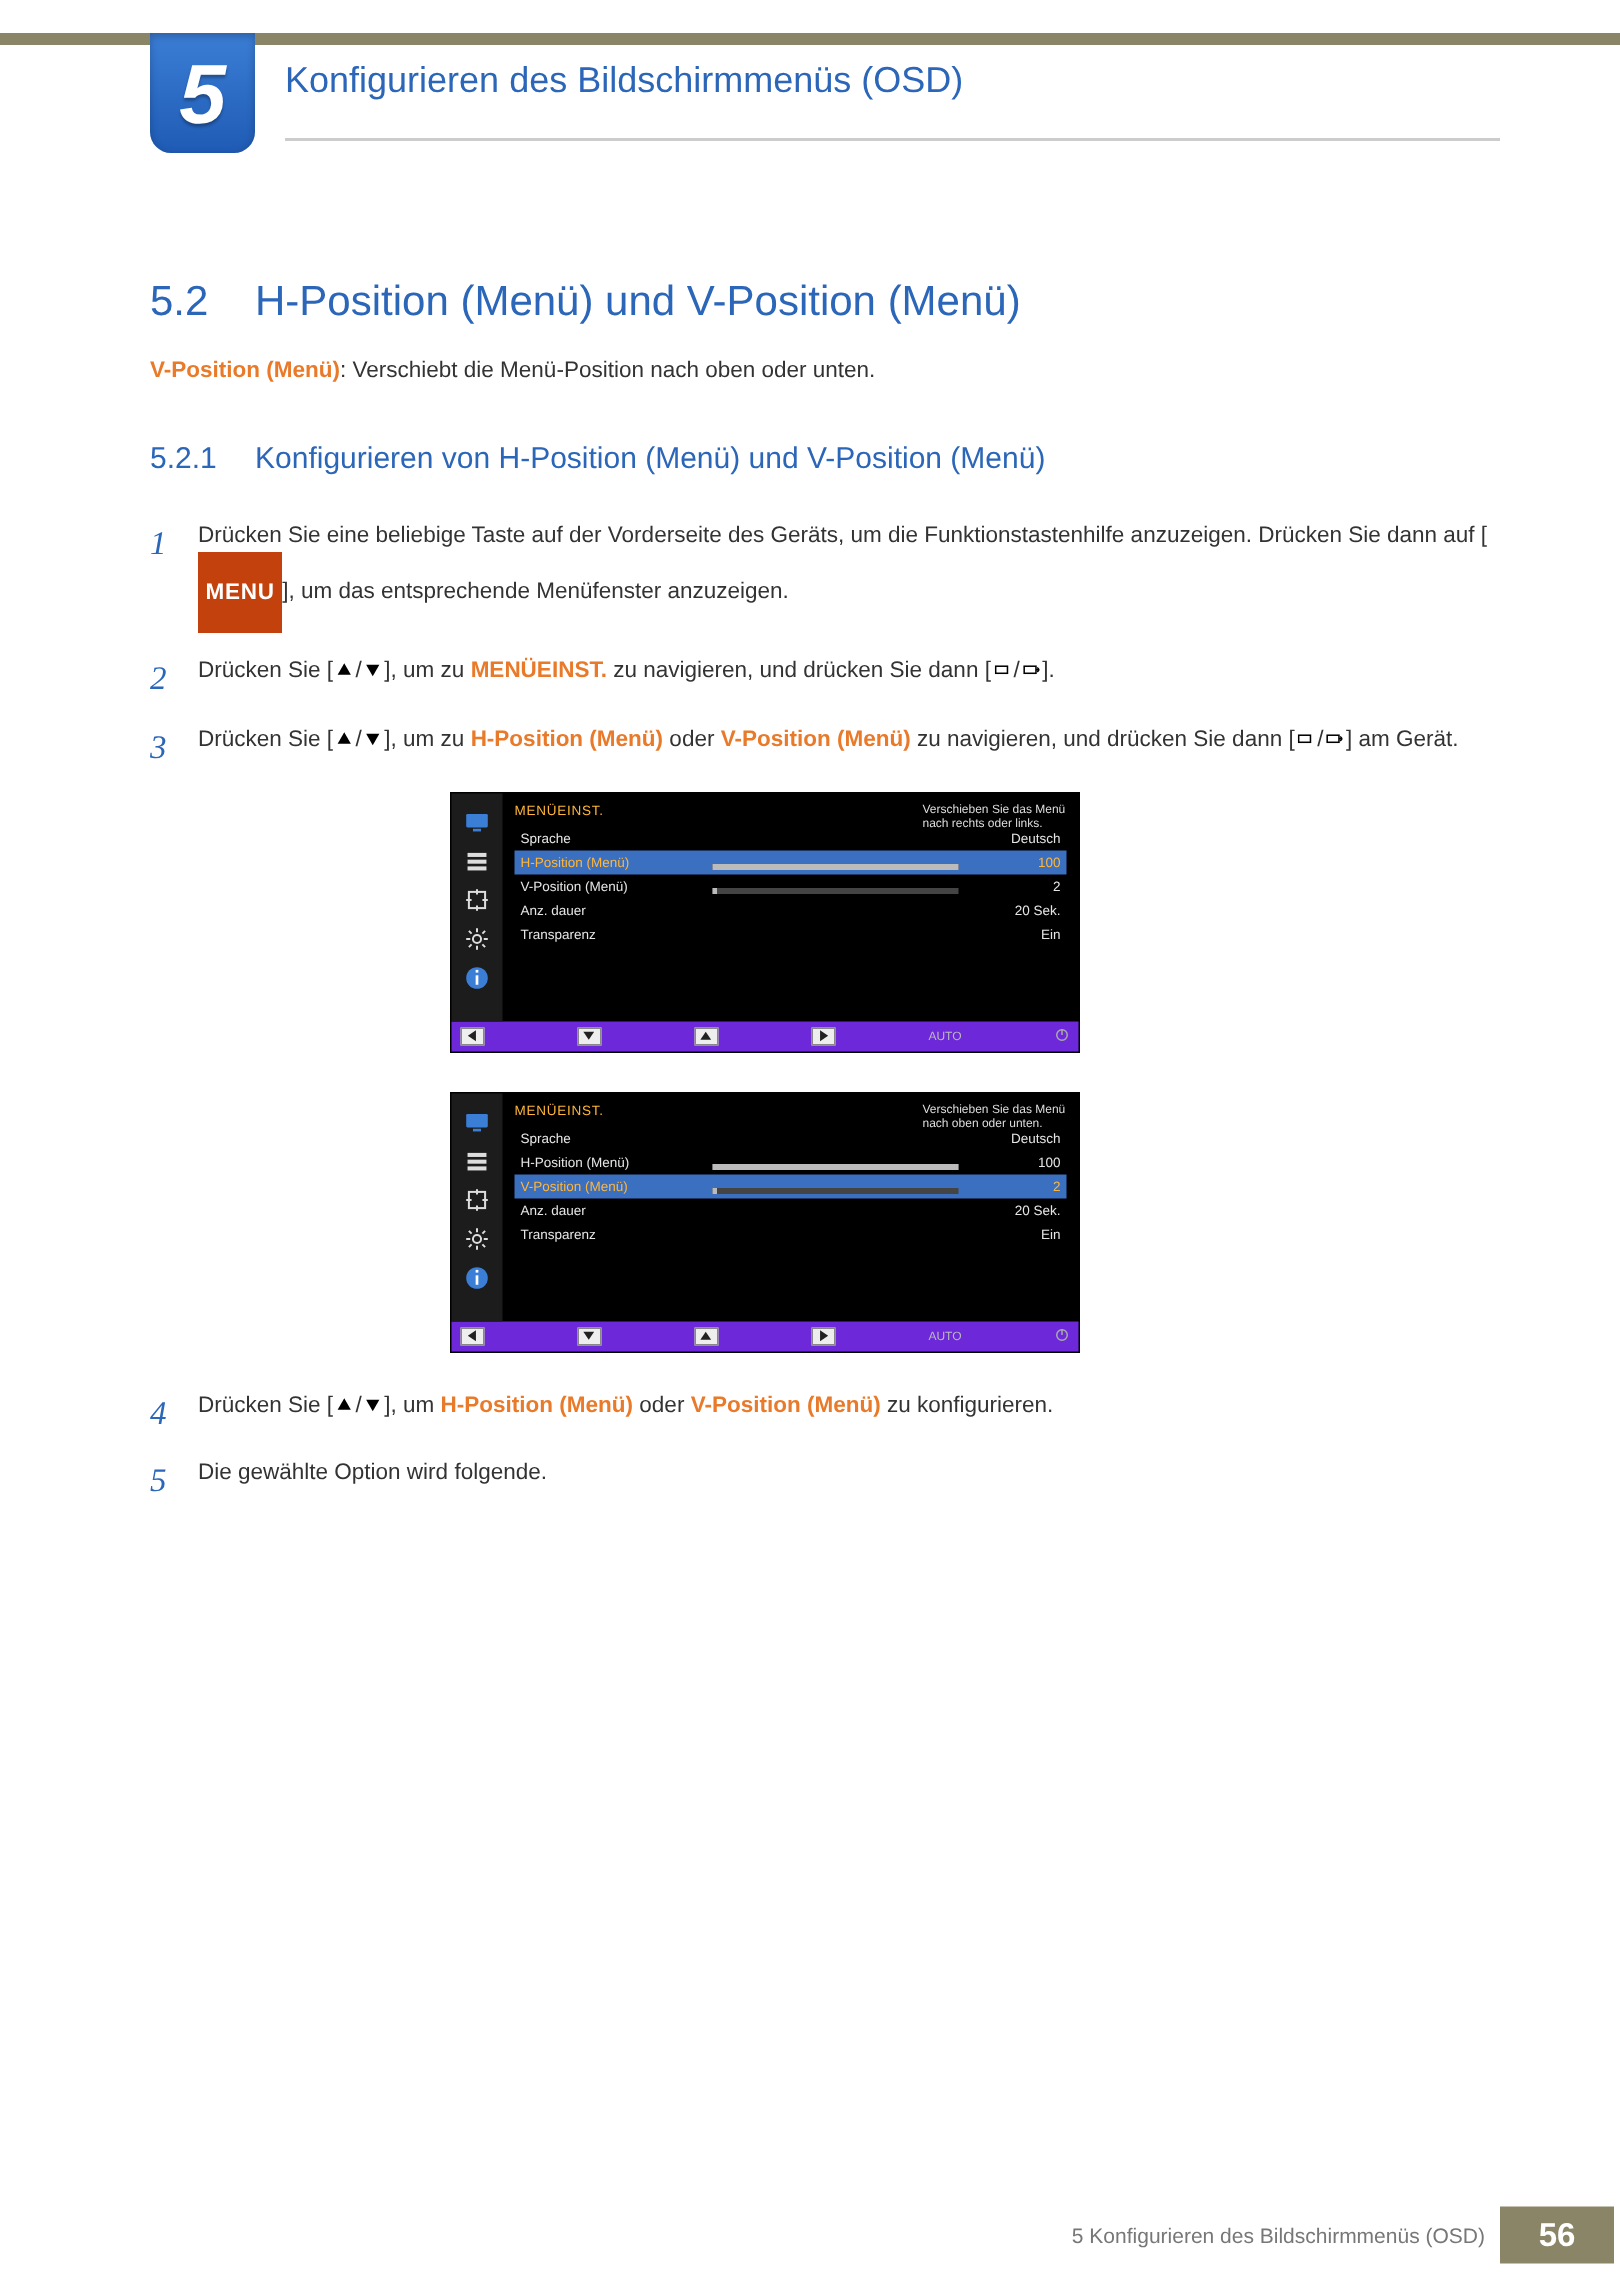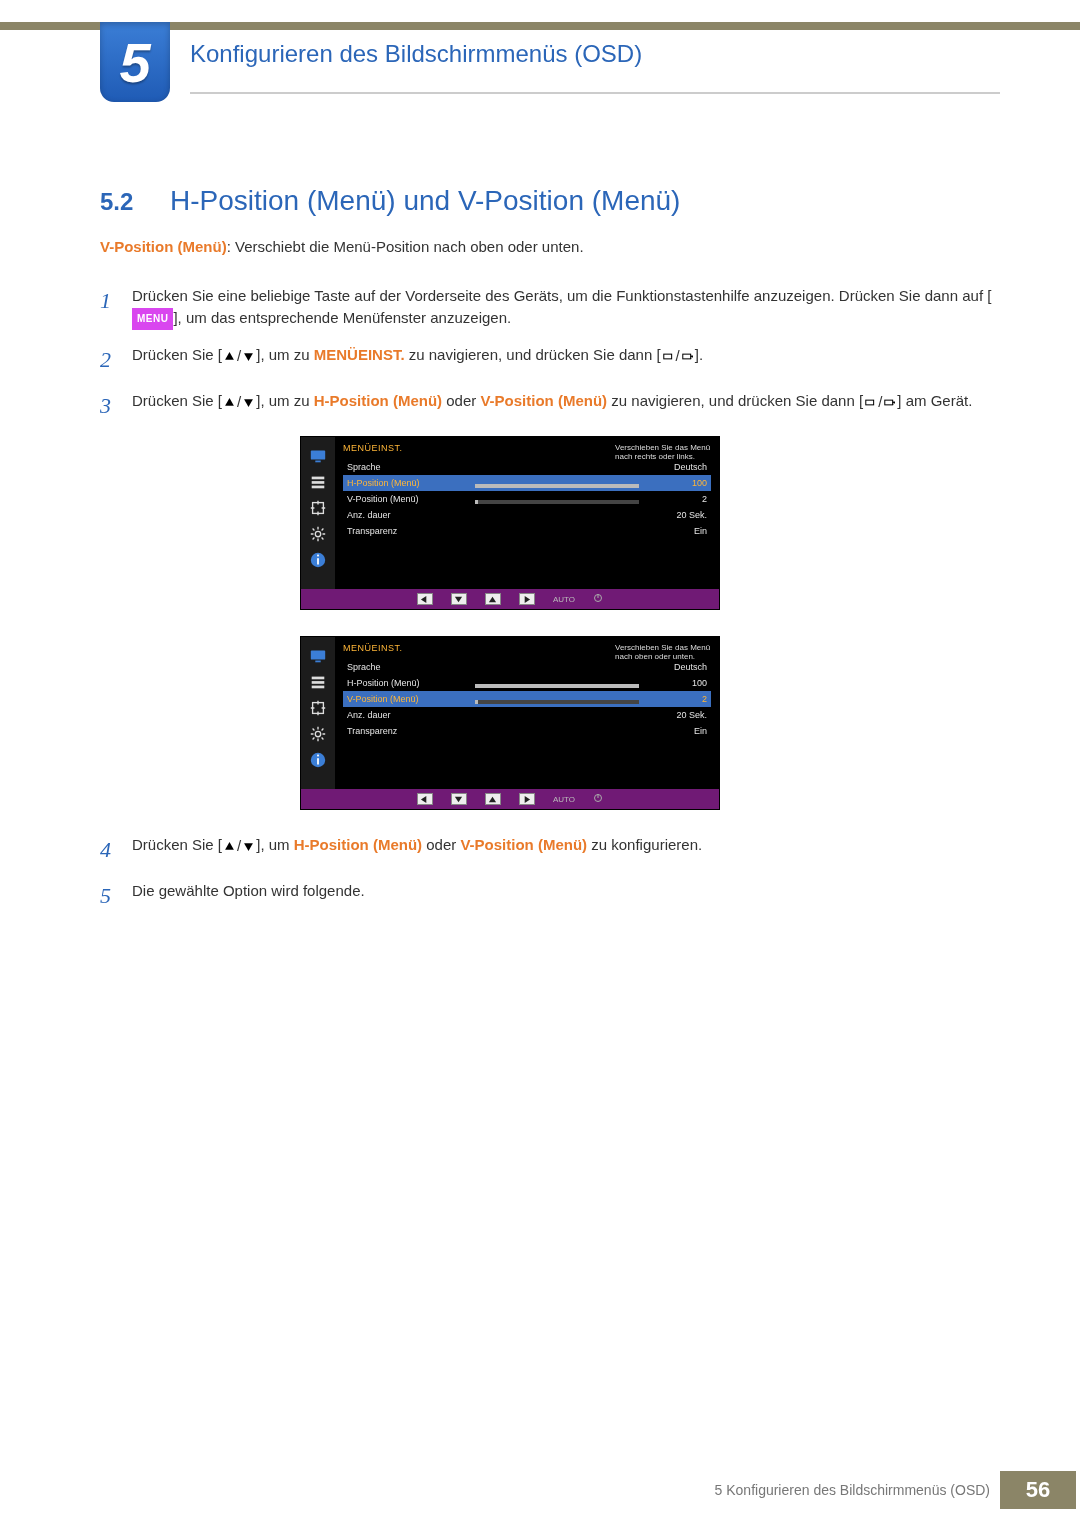--- a/index.html
+++ b/index.html
@@ -44,21 +44,21 @@
     height: 2px; background: #ccc;
   }
 
   .content {
     position: absolute;
     top: 185px; left: 100px; right: 80px;
   }
 
   .sec-num {
     color: #2b66b8;
-    font-size: 24px; font-weight: 700;
+    font-size: 28px; font-weight: 400;
     display: inline-block; width: 70px;
   }
   .sec-title {
     color: #2b66b8;
     font-size: 28px;
   }
 
   .para { font-size: 15px; margin-top: 34px; line-height: 1.35; }
   .para2 { font-size: 15px; margin-top: 20px; line-height: 1.35; }
   .emph { color: #e97a2a; font-weight: bold; }
@@ -74,23 +74,23 @@
   .step { display: flex; margin-bottom: 14px; font-size: 15px; line-height: 1.45; }
   .step .n {
     font-style: italic; color: #2b66b8;
     font-size: 22px; width: 32px; flex: 0 0 32px;
     font-family: Georgia, 'Times New Roman', serif;
   }
   .step .t { flex: 1; }
 
   .menu-label {
     display: inline-block;
-    background: #d946ef; color: #fff;
-    font-size: 10px; font-weight: bold;
-    padding: 4px 5px;
+    background: #c2410c; color: #fff;
+    font-size: 15px; font-weight: bold;
+    padding: 16px 5px;
     vertical-align: middle;
     letter-spacing: .5px;
   }
   .btn-glyph {
     display: inline-flex; align-items: center; gap: 2px;
     vertical-align: middle;
     padding: 0 2px;
   }
   .btn-glyph svg { width: 11px; height: 11px; }
 
@@ -126,23 +126,23 @@
   .osd-row .val { width: 50px; text-align: right; }
   .osd-row .bar {
     flex: 1; height: 4px; background: #444; margin: 0 6px; position: relative;
   }
   .osd-row .bar .fill { position: absolute; top:0; left:0; height:100%; background:#bbb; }
   .osd-info {
     position: absolute; top: 6px; right: 6px;
     width: 98px; font-size: 8px; color: #ddd;
   }
   .osd-nav {
-    background: #701a75;
+    background: #6d28d9;
     padding: 4px 6px;
-    display: flex; justify-content: center; align-items: center;
+    display: flex; justify-content: space-between; align-items: center;
     gap: 18px;
     font-size: 8px; color: #bbb;
   }
   .osd-nav .k {
     display:inline-flex; align-items:center; justify-content:center;
     width:16px; height:12px;
     border:1px solid #888; background:#eee;
   }
   .osd-nav .k svg { width:9px; height:9px; }
   .osd-spacer { height: 26px; }
@@ -178,20 +178,23 @@
 
 <div class="content">
   <div>
     <span class="sec-num">5.2</span><span class="sec-title">H-Position (Menü) und V-Position (Menü)</span>
   </div>
 
   <p class="para2">
     <span class="emph">V-Position (Menü)</span><span>: Verschiebt die Menü-Position nach oben oder unten.</span>
   </p>
 
+  <div class="subsec">
+    <span class="num">5.2.1</span><span>Konfigurieren von H-Position (Menü) und V-Position (Menü)</span>
+  </div>
 
   <div class="steps">
     <div class="step">
       <div class="n">1</div>
       <div class="t">
         <span>Drücken Sie eine beliebige Taste auf der Vorderseite des Geräts, um die Funktionstastenhilfe anzuzeigen. Drücken Sie dann auf [</span><span class="menu-label">MENU</span><span>], um das entsprechende Menüfenster anzuzeigen.</span>
       </div>
     </div>
     <div class="step">
       <div class="n">2</div>

